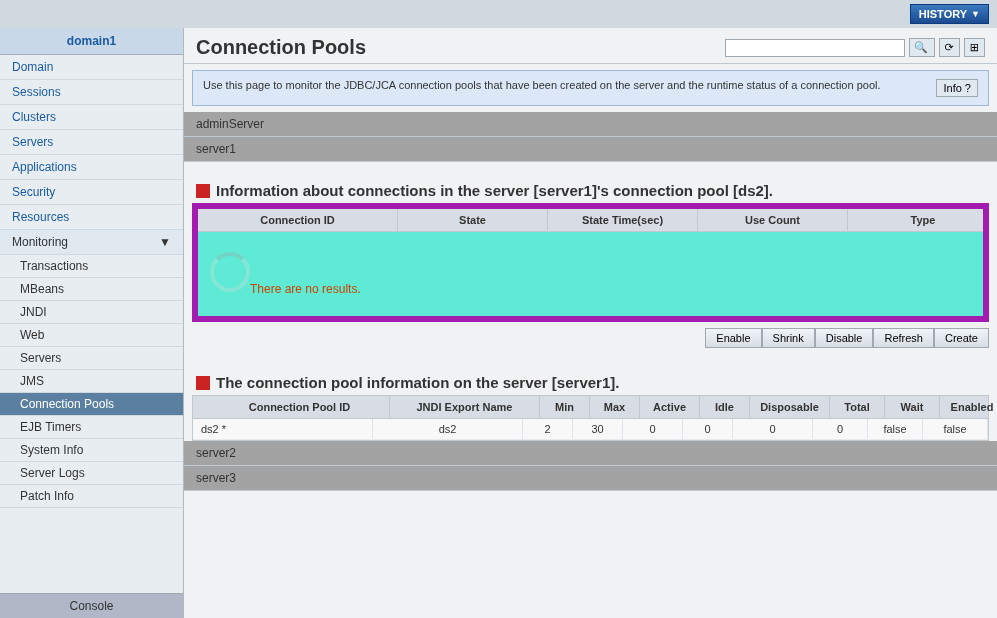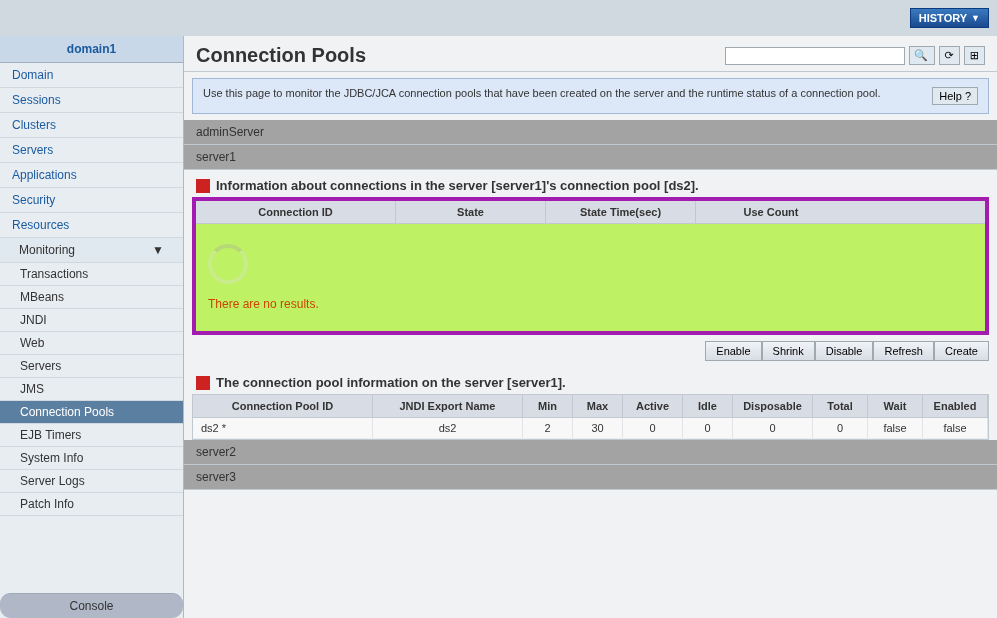--- a/index.html
+++ b/index.html
@@ -1,61 +1,61 @@
 <!DOCTYPE html>
 <html><head>
   <meta charset="utf-8">
   <style>
     * { box-sizing: border-box; margin: 0; padding: 0; }
     body { font-family: Arial, sans-serif; font-size: 12px; background: #d0d8e0; display: flex; flex-direction: column; height: 618px; overflow: hidden; }
 
     
-    .top-bar { background: #d0d8e0; height: 36px; display: flex; align-items: center; justify-content: flex-end; padding-right: 8px; }
+    .top-bar { background: #d0d8e0; height: 28px; display: flex; align-items: center; justify-content: flex-end; padding-right: 8px; }
     .history-btn { background: linear-gradient(to bottom, #3a7abf, #1a4a8f); color: white; font-size: 11px; font-weight: bold; border: 1px solid #0a3a7f; padding: 3px 8px; cursor: pointer; display: flex; align-items: center; gap: 4px; }
     .history-btn .arrow { font-size: 9px; }
 
     .main-layout { display: flex; flex: 1; overflow: hidden; }
 
     
     .sidebar { width: 184px; background: #e8edf2; border-right: 1px solid #b0b8c0; display: flex; flex-direction: column; overflow-y: auto; flex-shrink: 0; }
     .sidebar-domain { background: #c8d8e8; text-align: center; padding: 6px; font-weight: bold; color: #1a5a9f; font-size: 12px; border-bottom: 1px solid #a0b0c0; }
     .sidebar-item { padding: 5px 12px; color: #333; cursor: pointer; border-bottom: 1px solid #d0d8e0; font-size: 12px; }
     .sidebar-item.section { color: #1a5a9f; font-weight: normal; }
-    .sidebar-monitoring { display: flex; align-items: center; justify-content: space-between; padding: 5px 19px; color: #333; cursor: pointer; border-bottom: 1px solid #d0d8e0; font-size: 12px; background: #e0e8f0; }
+    .sidebar-monitoring { display: flex; align-items: center; justify-content: space-between; padding: 5px 12px; color: #333; cursor: pointer; border-bottom: 1px solid #d0d8e0; font-size: 12px; background: #e0e8f0; }
     .sidebar-sub { padding: 4px 12px 4px 20px; color: #333; cursor: pointer; border-bottom: 1px solid #d0d8e0; font-size: 12px; }
     .sidebar-sub.active { background: #5a7fa0; color: white; }
-    .sidebar-console { background: #b0b8c8; text-align: center; padding: 5px; font-size: 12px; color: #333; border-top: 1px solid #a0a8b8; margin-top: auto; cursor: pointer; border-radius: 11px; }
+    .sidebar-console { background: #b0b8c8; text-align: center; padding: 5px; font-size: 12px; color: #333; border-top: 1px solid #a0a8b8; margin-top: auto; cursor: pointer; }
 
     
     .content { flex: 1; background: #f0f2f4; overflow-y: auto; display: flex; flex-direction: column; }
     .content-header { background: #f0f2f4; padding: 8px 12px 4px; display: flex; align-items: center; justify-content: space-between; border-bottom: 1px solid #c0c8d0; }
     .content-title { font-size: 20px; font-weight: bold; color: #333; }
     .header-icons { display: flex; align-items: center; gap: 4px; }
     .search-box { border: 1px solid #a0a8b0; padding: 2px 4px; width: 180px; font-size: 11px; }
     .icon-btn { background: #e0e8f0; border: 1px solid #a0a8b0; padding: 2px 5px; cursor: pointer; font-size: 11px; }
 
     .info-banner { background: #dce8f8; border: 1px solid #a0b8d8; margin: 6px 8px; padding: 8px 10px; font-size: 11px; color: #333; display: flex; justify-content: space-between; align-items: flex-start; }
     .help-btn { background: #e0e8f0; border: 1px solid #a0a8b0; padding: 2px 6px; font-size: 11px; cursor: pointer; white-space: nowrap; }
 
     .server-row { background: #a3a3a3; padding: 5px 12px; font-size: 12px; color: #333; border-bottom: 1px solid #c0c8d0; cursor: pointer; }
 
-    .section-title { display: flex; align-items: center; gap: 6px; padding: 8px 12px 4px; font-size: 13px; color: #333; font-weight: bold; }
+    .section-title { display: flex; align-items: center; gap: 6px; padding: 20px 12px 4px; font-size: 15px; color: #333; font-weight: bold; }
     .section-icon { width: 14px; height: 14px; background: #cc2222; display: inline-block; flex-shrink: 0; }
 
-    .table-container { margin: 0 8px; border: 4px solid #a21caf; background: #bef264; }
+    .table-container { margin: 0 8px; border: 6px solid #a21caf; background: #5eead4; }
     .th { padding: 5px 8px; font-size: 11px; font-weight: bold; color: #333; text-align: center; border-right: 1px solid #c0c8d0; }
     .th:last-child { border-right: none; }
     .table-body { padding: 12px; text-align: center; }
     .no-results { color: #cc4400; font-size: 12px; }
 
     .action-bar { display: flex; justify-content: flex-end; padding: 6px 8px; }
     .action-btn { background: linear-gradient(to bottom, #f0f4f8, #d8dce4); border: 1px solid #a0a8b0; padding: 3px 10px; font-size: 11px; cursor: pointer; }
 
     .pool-table { margin: 0 8px; border: 1px solid #c0c8d0; background: white; }
-    .pool-header { display: grid; grid-template-columns: 180px 150px 50px 50px 60px 50px 80px 55px 55px 65px 50px; background: #d8dce4; border-bottom: 1px solid #c0c8d0; }
+    .pool-header { display: grid; grid-template-columns: 180px 150px 50px 50px 60px 50px 80px 55px 55px 65px 50px; background: #d8dce4; border-bottom: 1px solid #c0c8d0; padding-left: 17px; }
     .pool-row { display: grid; grid-template-columns: 180px 150px 50px 50px 60px 50px 80px 55px 55px 65px 50px; border-bottom: 1px solid #e8ecf0; background: #f8f8f8; }
     .td { padding: 4px 8px; font-size: 11px; color: #333; border-right: 1px solid #e0e4e8; text-align: center; }
     .td:first-child { text-align: left; }
     .td:last-child { border-right: none; }
 
     .footnote { display: flex; align-items: center; gap: 6px; padding: 6px 12px; font-size: 11px; color: #333; }
     .footnote-icon { width: 12px; height: 12px; background: #cc2222; display: inline-block; flex-shrink: 0; }
 
     .spinner { width: 40px; height: 40px; border: 4px solid #e0e0e0; border-top: 4px solid #a0a0a0; border-radius: 50%; display: inline-block; margin-bottom: 4px; opacity: 0.3; }
 
@@ -107,40 +107,41 @@
       <div class="header-icons">
         <input class="search-box" type="text" placeholder="" style="">
         <button class="icon-btn">🔍</button>
         <button class="icon-btn">⟳</button>
         <button class="icon-btn">⊞</button>
       </div>
     </div>
 
     <div class="info-banner">
       <span>Use this page to monitor the JDBC/JCA connection pools that have been created on the server and the runtime status of a connection pool.</span>
-      <button class="help-btn">Help ?</button>
+      <button class="help-btn">Info ?</button>
     </div>
 
     <div class="server-row">adminServer</div>
     <div class="server-row">server1</div>
 
     <div class="section-title">
       <span class="section-icon"></span>
       <span>Information about connections in the server [server1]'s connection pool [ds2].</span>
     </div>
 
     <div class="table-container">
       <div class="conn-table-header">
         <div class="th">Connection ID</div>
         <div class="th">State</div>
         <div class="th">State Time(sec)</div>
         <div class="th">Use Count</div>
+        <div class="th">Type</div>
       </div>
       <div class="table-body">
-        <div style="display:flex;flex-direction:column;align-items:flex-start;padding:8px 0;gap:9px;">
+        <div style="display:flex;flex-direction:row;align-items:flex-end;padding:8px 0;">
           <div class="spinner"></div>
           <span class="no-results">There are no results.</span>
         </div>
       </div>
     </div>
 
     <div class="action-bar">
       <button class="action-btn">Enable</button>
       <button class="action-btn">Shrink</button>
       <button class="action-btn">Disable</button>

